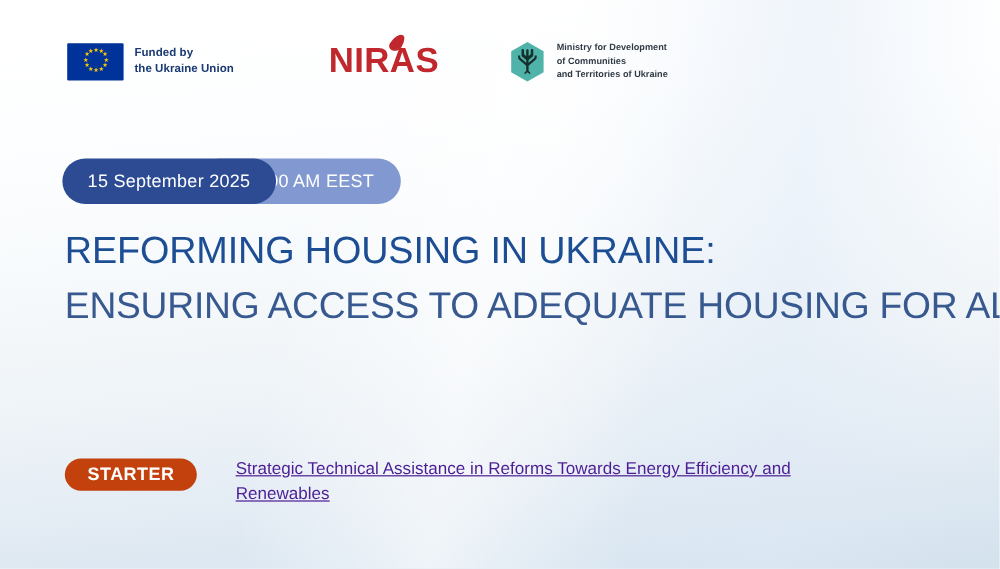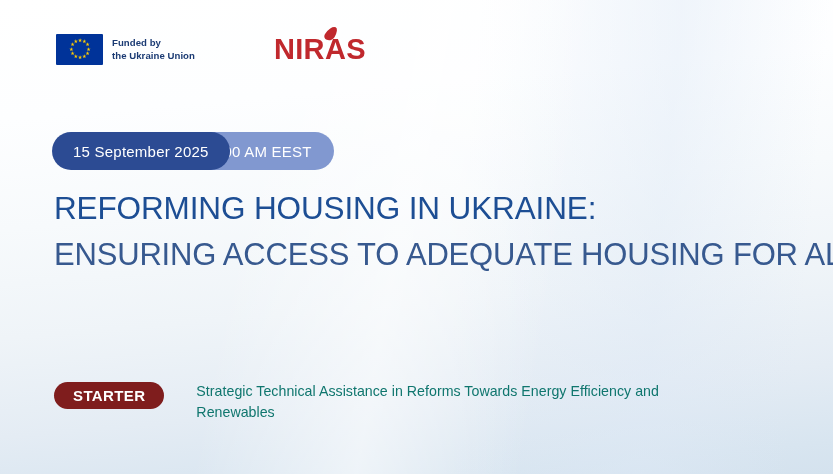--- a/index.html
+++ b/index.html
@@ -106,31 +106,31 @@
     color:#37598f; font-size:31px; font-weight:300;
     letter-spacing:-.006em; line-height:1.1; white-space:nowrap;
   }
 
   
   .footer {
     position:absolute; left:54px; top:381px;
     display:flex; align-items:flex-start;
   }
   .starter-badge {
-    flex:0 0 auto; background:#7f1d1d; border-radius:15px;
+    flex:0 0 auto; background:#c2410c; border-radius:15px;
     height:27px; padding:0 19px;
     display:flex; align-items:center; justify-content:center;
     margin-top:1px;
   }
   .starter-badge span {
     color:#ffffff; font-size:15px; font-weight:bold; letter-spacing:.025em;
   }
   .footer-desc {
-    margin-left:32px; color:#0f766e; font-size:14.2px;
-    line-height:1.46; letter-spacing:.002em; max-width:470px;
+    margin-left:32px; color:#4c1d95; font-size:14.2px;
+    line-height:1.46; letter-spacing:.002em; max-width:470px;text-decoration:underline;
   }
 </style>
 </head>
 <body>
 
 <div class="banner">
   <div class="sheen"></div>
 
   <div class="logo-row">
 
@@ -153,20 +153,46 @@
         <div>Funded by</div>
         <div>the Ukraine Union</div>
       </div>
     </div>
 
     <div class="logo niras-logo">
       <div class="niras-accent"></div>
       <div class="niras-word">NIRAS</div>
     </div>
 
+    <div class="logo min-logo">
+      <div class="min-hex">
+        <svg viewBox="0 0 62 70" width="31" height="35" aria-hidden="true">
+          <polygon points="31,2 58,17.5 58,52.5 31,68 4,52.5 4,17.5" fill="#4fb3aa"></polygon>
+          <g fill="#16302e">
+            <path d="M31,14 c-1.2,0 -2,0.9 -2,2.1 l0,9.4 -3.6,-3.1 0,-6.5
+                     c0,-1.2 -0.9,-2.1 -2.1,-2.1 -1.2,0 -2.1,0.9 -2.1,2.1
+                     l0,8.6 c0,0.7 0.3,1.3 0.8,1.7 l7,6 0,4.2 -9.2,-7.9
+                     c-0.6,-0.5 -0.9,-1.2 -0.9,-1.9 l0,-2.1 -3.4,0 0,3.3
+                     c0,1.5 0.6,2.9 1.8,3.9 l11.7,10 0,8.5
+                     c0,0 -2.6,2.1 -2.6,2.1 l0,3.7 4.6,-3.6 4.6,3.6 0,-3.7
+                     c0,0 -2.6,-2.1 -2.6,-2.1 l0,-8.5 11.7,-10
+                     c1.2,-1 1.8,-2.4 1.8,-3.9 l0,-3.3 -3.4,0 0,2.1
+                     c0,0.7 -0.3,1.4 -0.9,1.9 l-9.2,7.9 0,-4.2 7,-6
+                     c0.5,-0.4 0.8,-1 0.8,-1.7 l0,-8.6
+                     c0,-1.2 -0.9,-2.1 -2.1,-2.1 -1.2,0 -2.1,0.9 -2.1,2.1
+                     l0,6.5 -3.6,3.1 0,-9.4 C33,14.9 32.2,14 31,14 z"></path>
+          </g>
+        </svg>
+      </div>
+      <div class="min-text">
+        <div>Ministry for Development</div>
+        <div>of Communities</div>
+        <div>and Territories of Ukraine</div>
+      </div>
+    </div>
   </div>
 
   <div class="date-pill-wrap">
     <div class="pill-time">
       <span class="pill-txt">10:00 AM EEST</span>
     </div>
     <div class="pill-date">
       <span class="pill-txt">15 September 2025</span>
     </div>
   </div>

